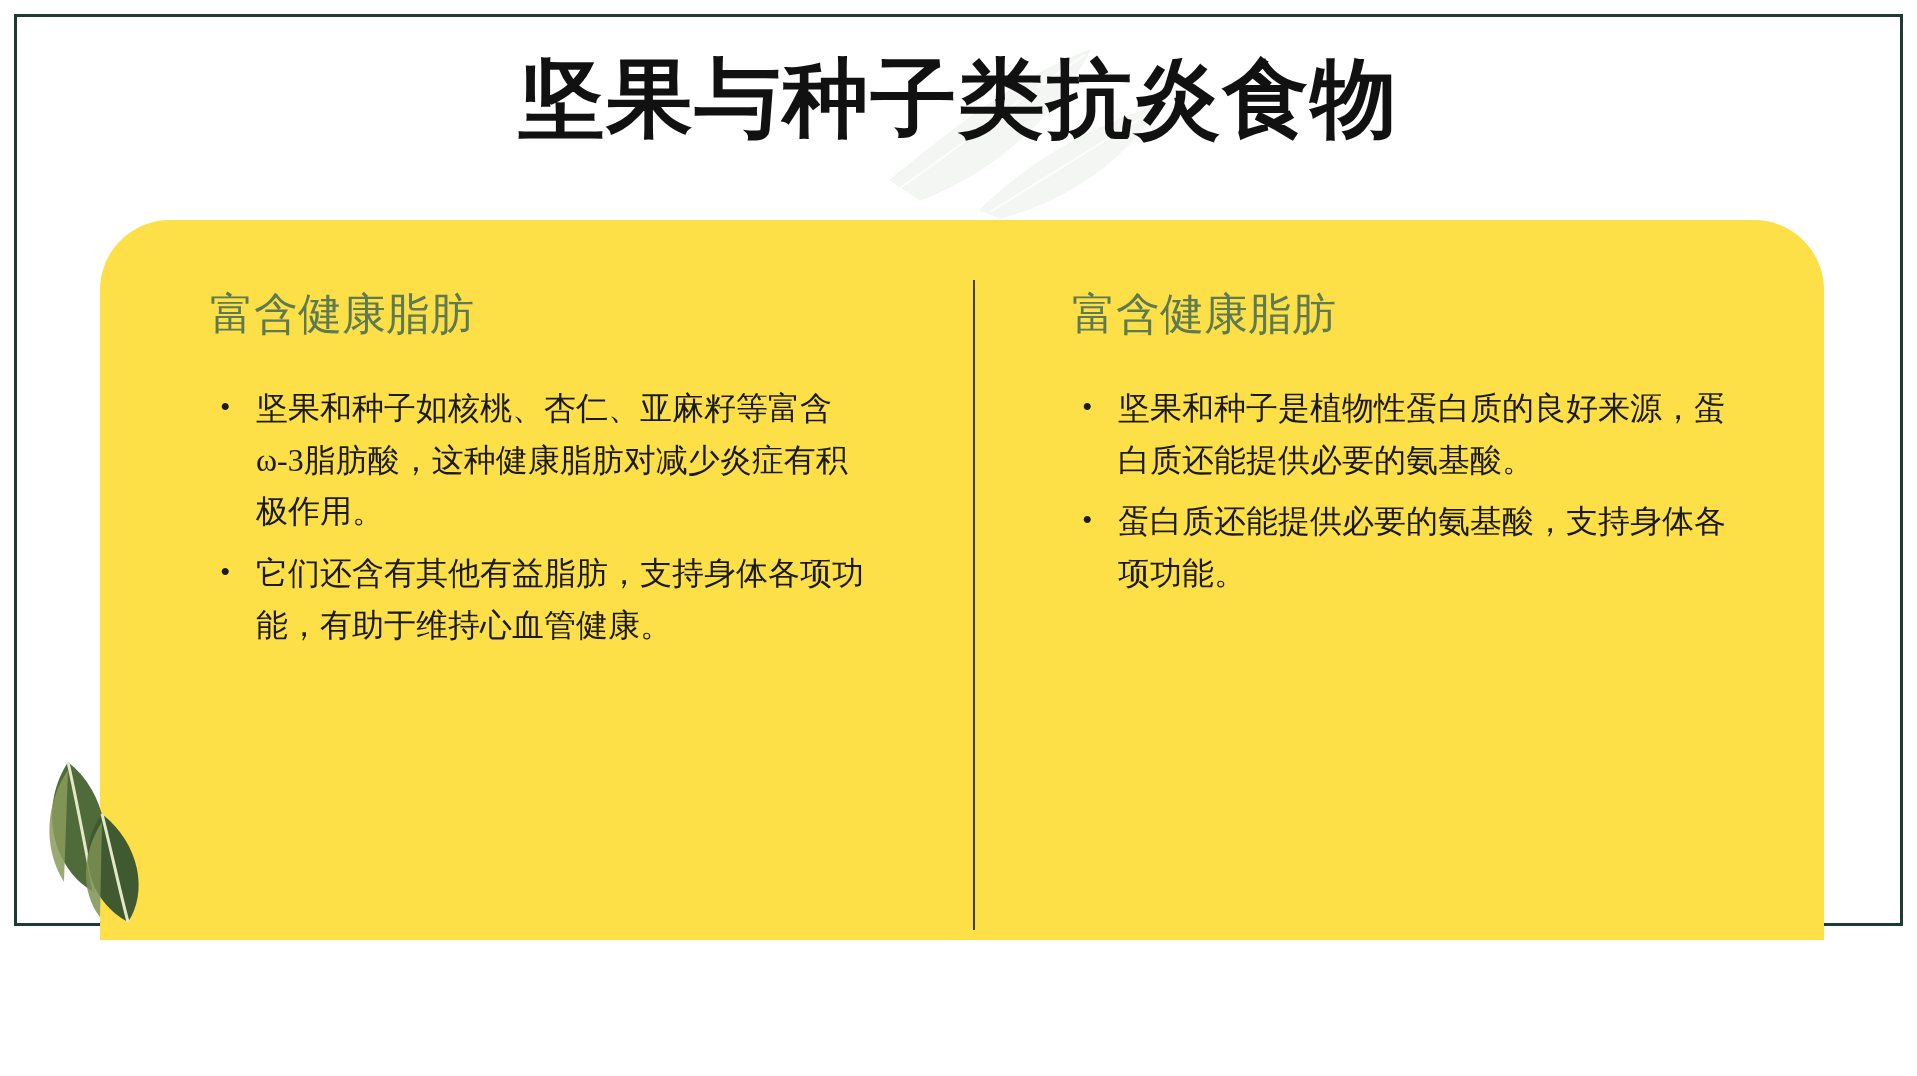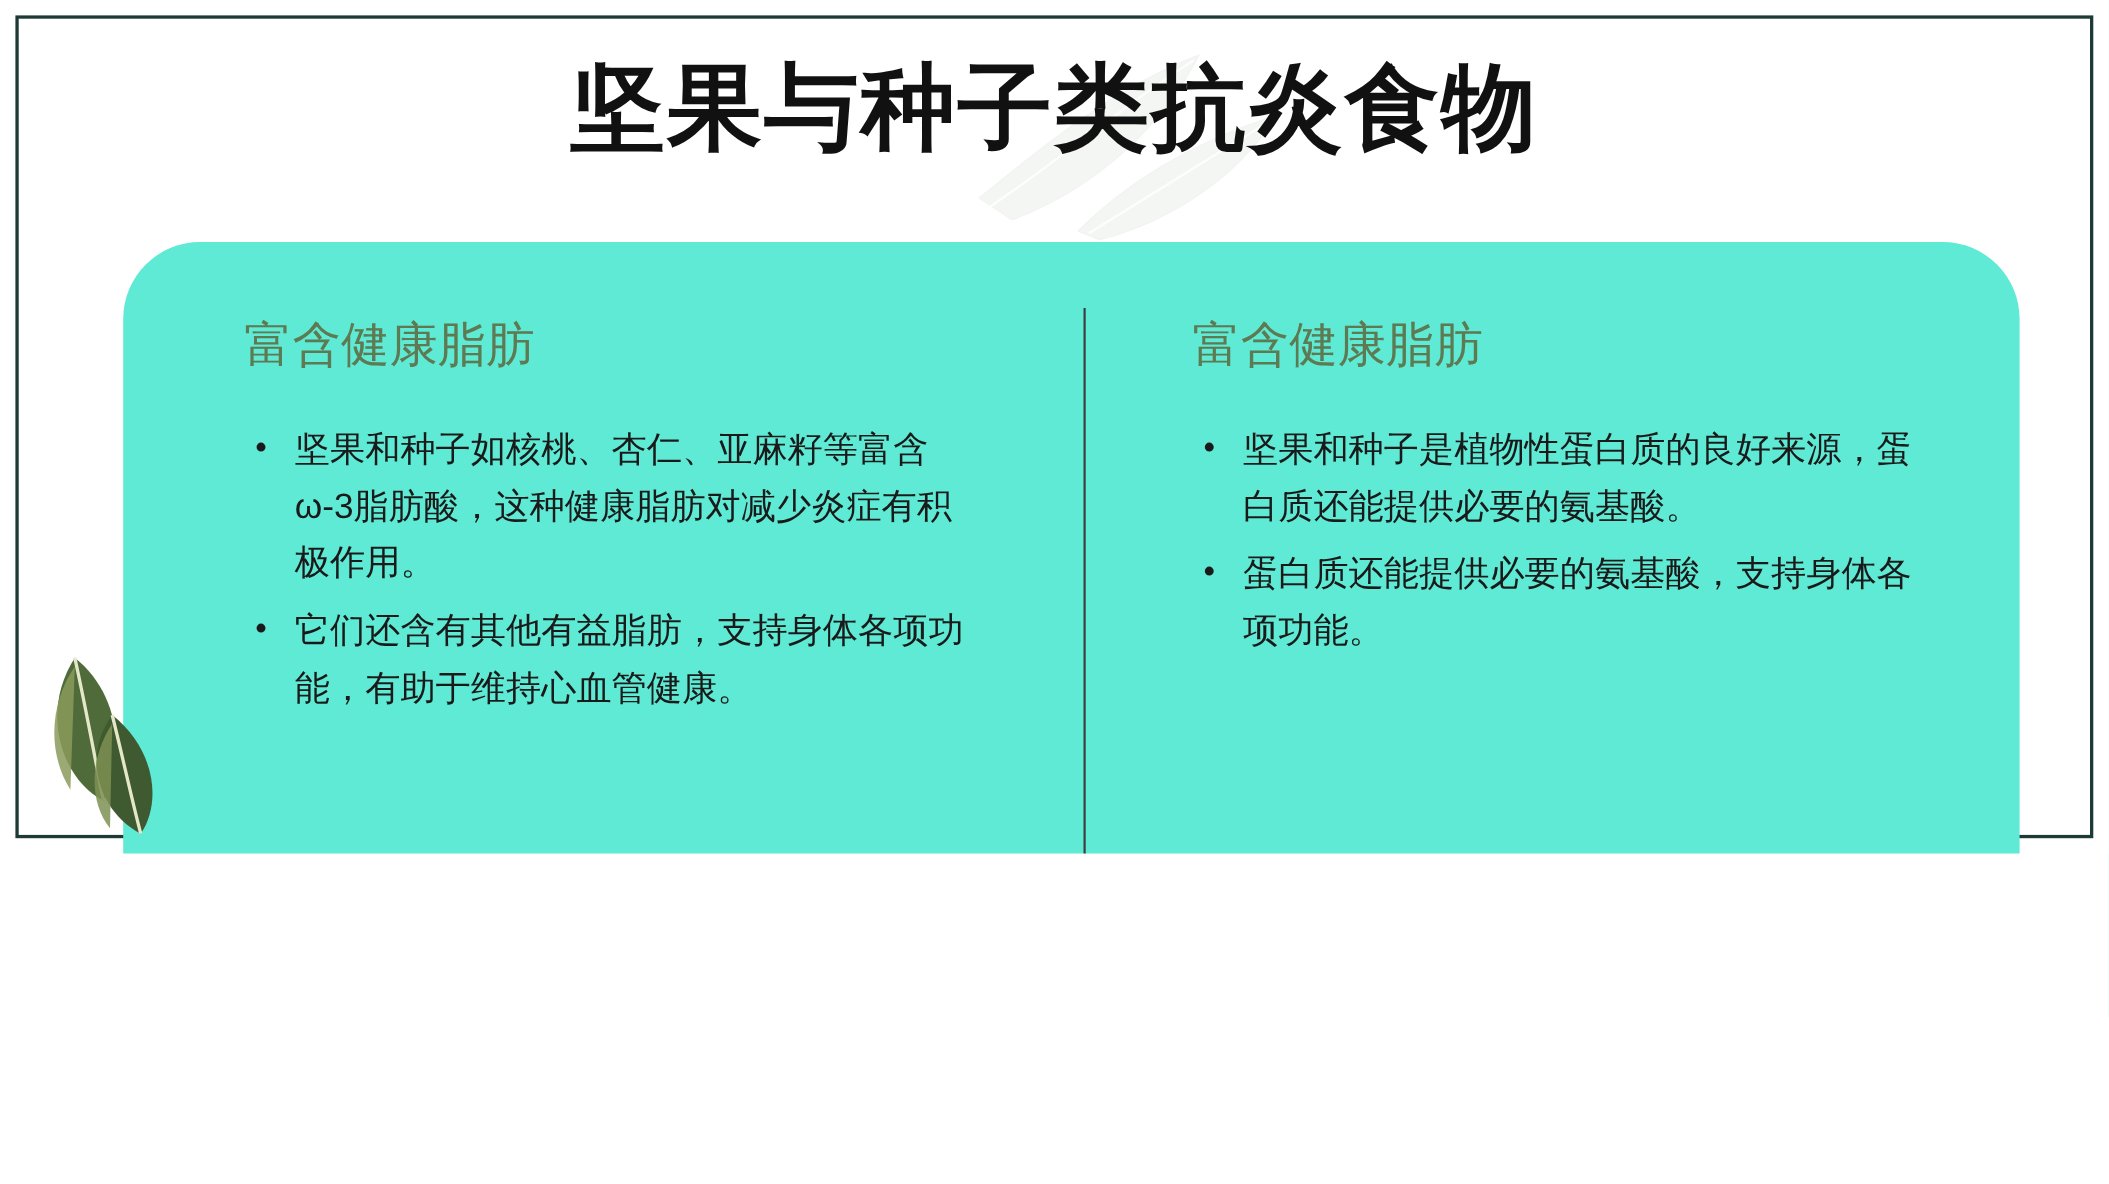--- a/index.html
+++ b/index.html
@@ -10,21 +10,21 @@
   body {
     width: 1917px;
     height: 1076px;
     font-family: "Liberation Serif", "DejaVu Serif", serif;
     overflow: hidden;
   }
 
   .slide {
     position: relative;
     width: 1917px;
-    height: 776px;
+    height: 940px;
     background: #ffffff;
     box-sizing: border-box;
     overflow: hidden;
   }
 
   
   .frame {
     position: absolute;
     left: 14px;
     top: 14px;
@@ -55,25 +55,25 @@
     font-size: 86px;
     line-height: 1.08;
     font-weight: 700;
     color: #111111;
     letter-spacing: 2px;
     font-family: "DejaVu Serif", "Liberation Serif", serif;
   }
 
   .card {
     position: absolute;
-    left: 112px;
+    left: 100px;
     top: 220px;
     width: 1724px;
     height: 770px;
-    background: #5eead4;
+    background: #fde047;
     border-radius: 70px 70px 0 0;
     box-sizing: border-box;
   }
 
   .columns {
     position: absolute;
     left: 0;
     top: 0;
     width: 100%;
     height: 100%;
@@ -115,21 +115,21 @@
     padding: 0;
   }
 
   ul.bullets li {
     position: relative;
     padding-left: 46px;
     font-size: 32px;
     line-height: 1.62;
     color: #1a1a1a;
     margin-bottom: 10px;
-    font-family: Liberation Sans, sans-serif;
+    font-family: Liberation Serif, serif;
   }
 
   ul.bullets li::before {
     content: "\2022";
     position: absolute;
     left: 10px;
     top: 0;
     font-size: 30px;
     color: #1a1a1a;
     line-height: 1.62;

